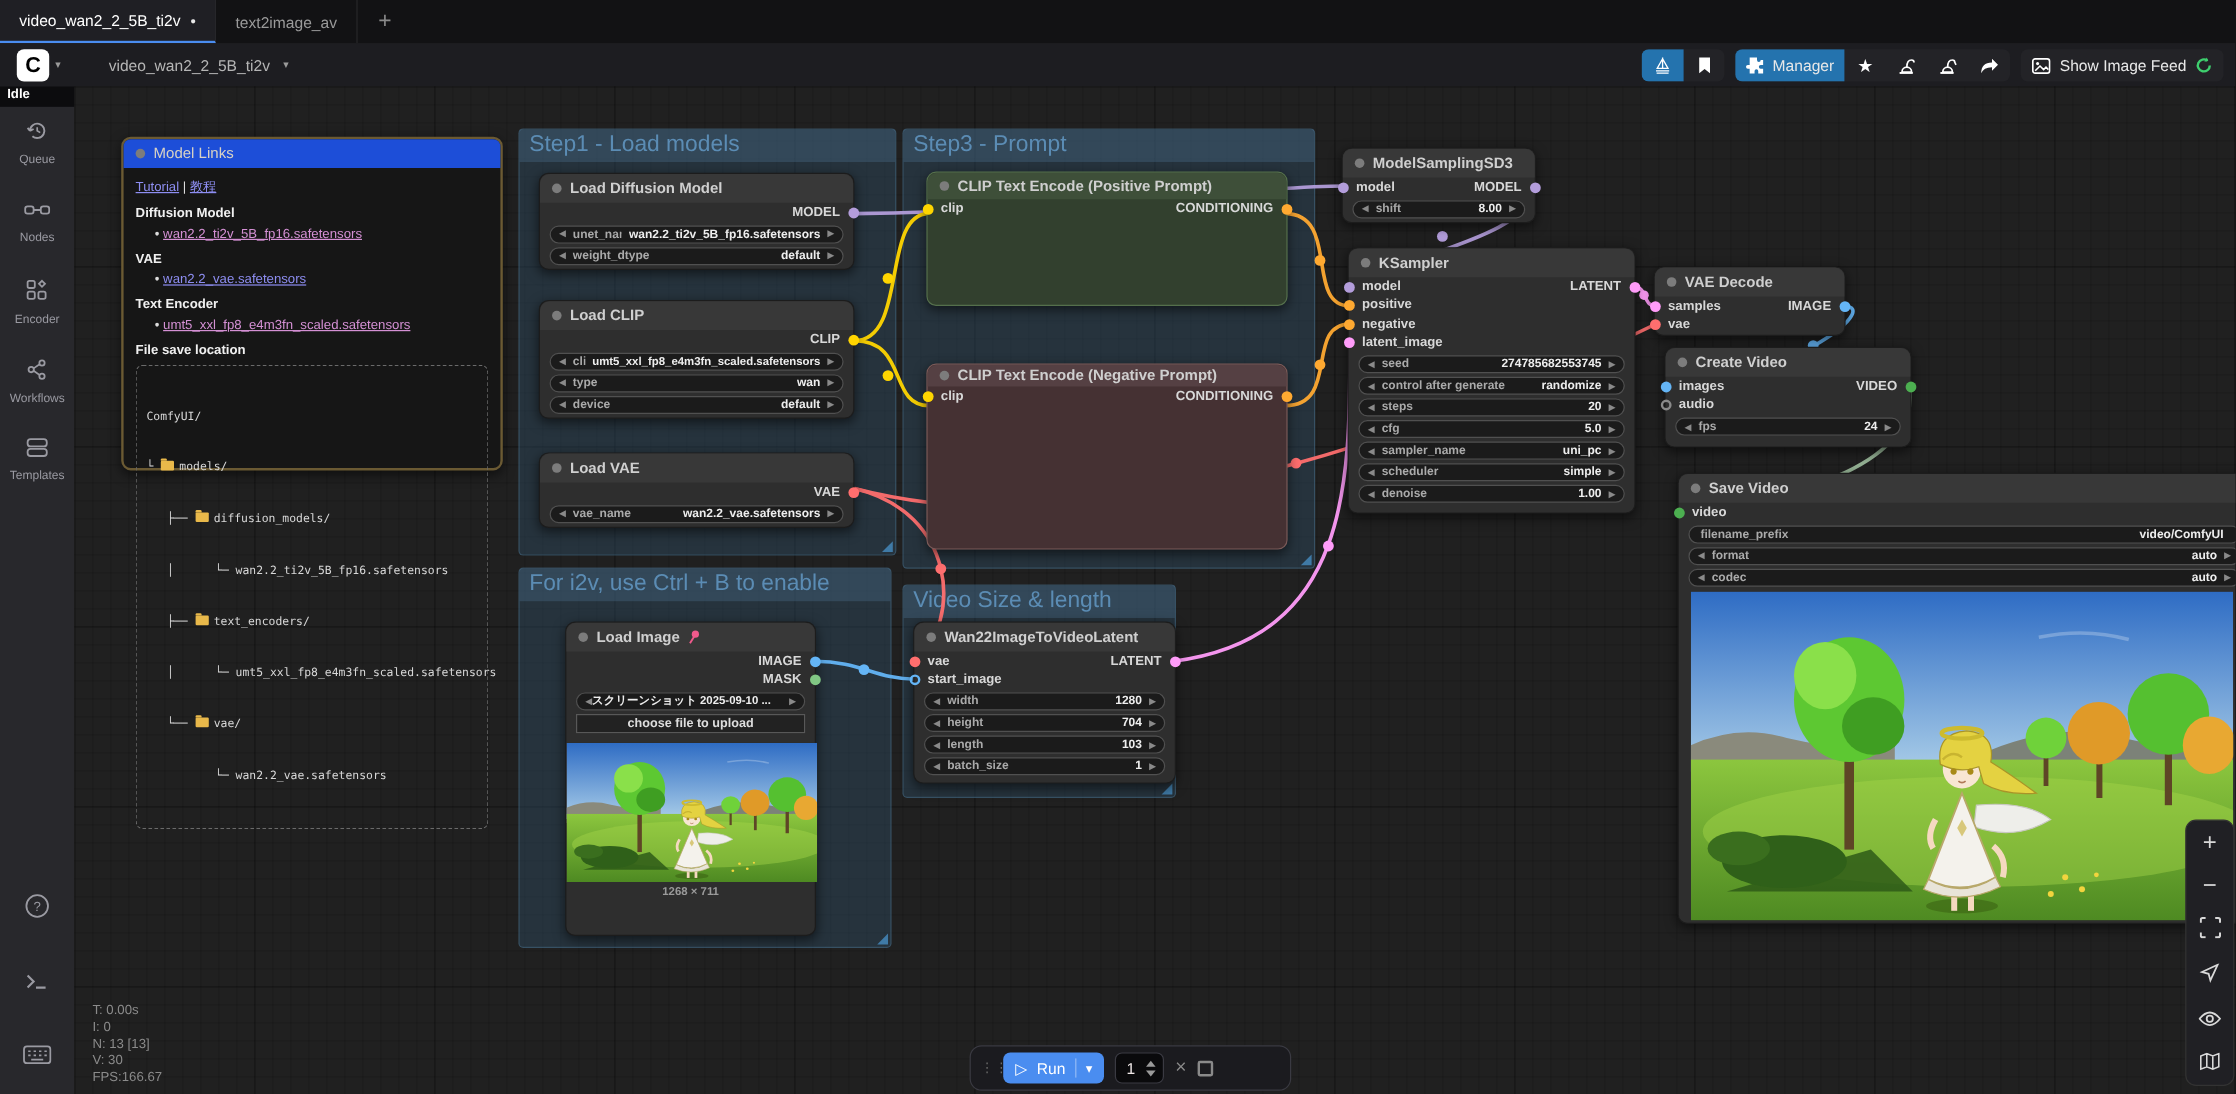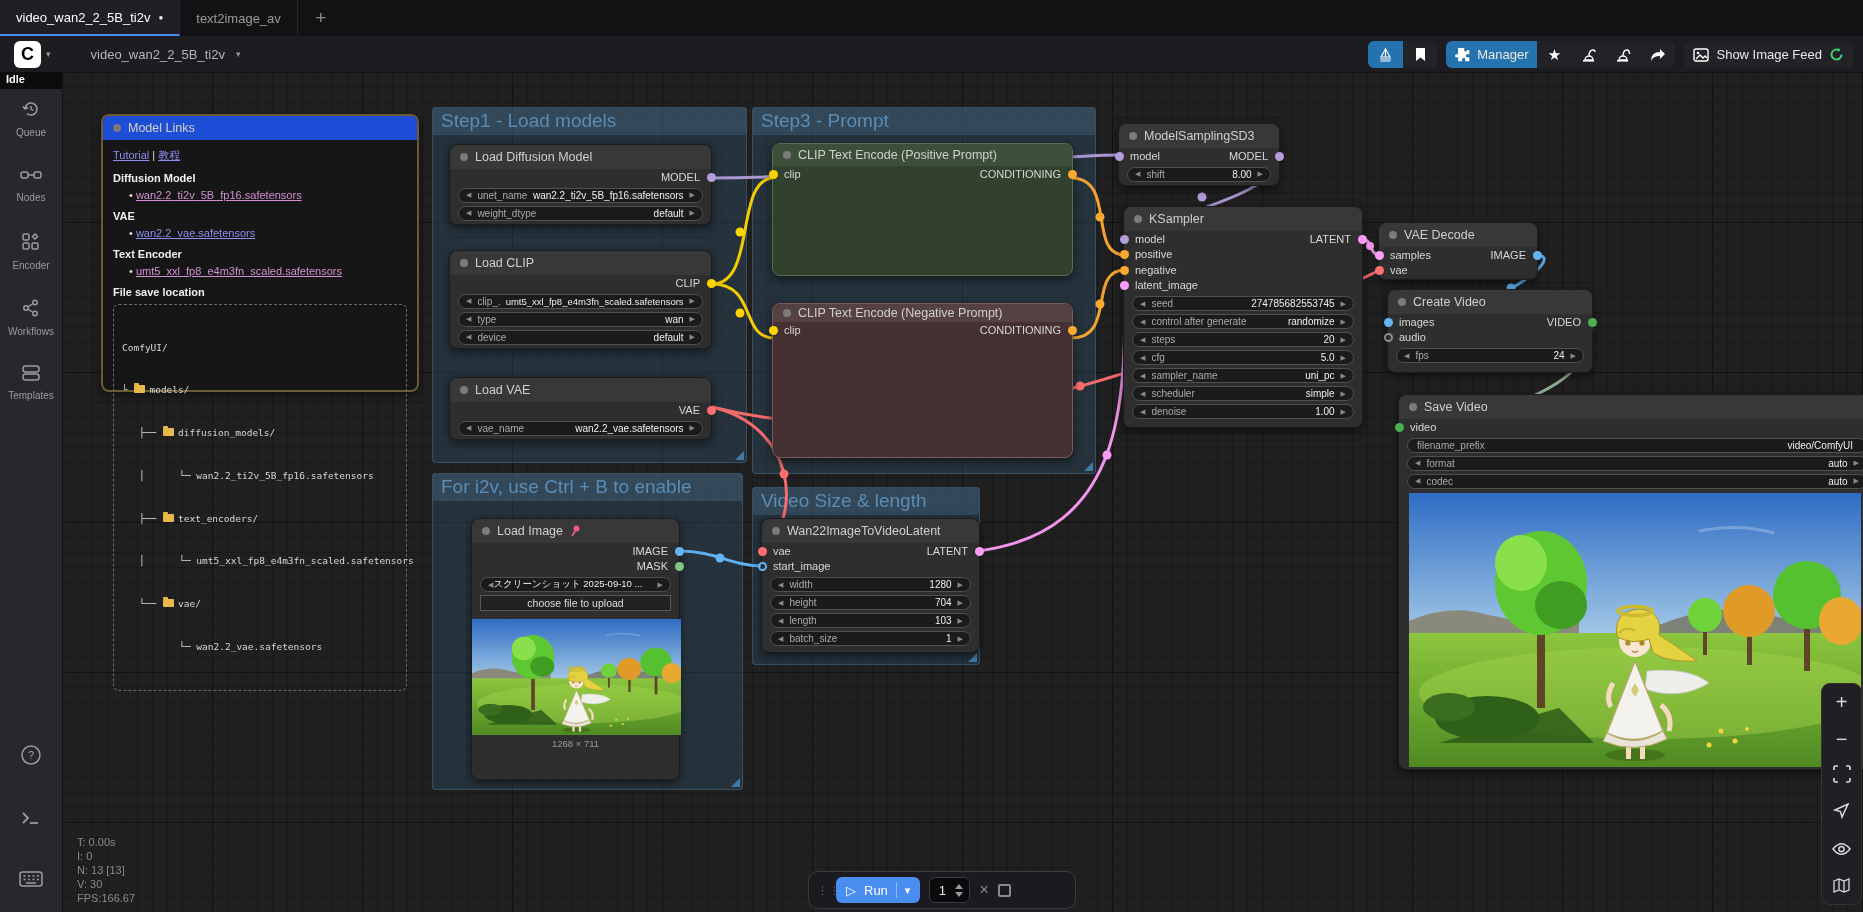--- a/index.html
+++ b/index.html
@@ -44,21 +44,21 @@
       linear-gradient(90deg, rgba(0,0,0,.18) 1px, transparent 1px);
     background-size:150px 150px, 150px 150px, 15px 15px, 15px 15px; }
 
   .group { position:absolute; background:rgba(47,79,105,.40); border:1px solid rgba(90,140,176,.35); border-radius:4px; }
   .group .gheader { height:27px; background:rgba(84,124,156,.30); padding:2px 8px; }
   .group .gtitle { font-size:19px; color:#5b8cb4; }
   .group::after { content:""; position:absolute; right:2px; bottom:2px; border-left:9px solid transparent; border-bottom:9px solid #3f7aa6; }
 
   svg.wires { position:absolute; left:0; top:0; pointer-events:none; }
 
-  .node { position:absolute; background:#2e2e2e; border:1px solid #1c1c1c; border-radius:8px; box-shadow:0 3px 10px rgba(0,0,0,.55); }
+  .node { position:absolute; background:#2e2e2e; border:1px solid #1c1c1c; border-radius:8px; box-shadow:0 3px 10px rgba(0,0,0,.55);font-weight:bold; }
   .ntitle { height:24px; display:flex; align-items:center; gap:7px; padding:0 10px; font-size:12.5px; color:#cfcfcf; background:#383838; border-radius:8px 8px 0 0; }
   .tdot { width:8px; height:8px; border-radius:50%; background:#7c7c7c; flex:none; }
   .prow { position:relative; height:15.5px; display:flex; align-items:center; justify-content:space-between; padding:0 11px; font-size:11px; color:#d8d8d8; }
   .pd { position:absolute; top:3.5px; width:9px; height:9px; border-radius:50%; }
   .pd.in { left:-4.5px; } .pd.out { right:-4.5px; }
   .pd.ring { background:transparent !important; border:2.5px solid #8a8a8a; }
   .pd.ring-blue { background:transparent !important; border:2.5px solid #64b5f6; }
   .c-model{background:#b39ddb} .c-clip{background:#ffd500} .c-vae{background:#ff6e6e}
   .c-cond{background:#ffa931} .c-latent{background:#ff9cf9} .c-image{background:#64b5f6}
   .c-mask{background:#81c784} .c-video{background:#4caf50}
@@ -451,21 +451,21 @@
           <span class="pd out c-vae"></span>
         </div>
       <div class="widget">
           <span class="wa l"></span>
           <span class="wl">vae_name</span>
           <span class="wv">wan2.2_vae.safetensors</span>
           <span class="wa r"></span>
         </div>
     </div>
 
-    <div class="node green" style="left:710px;top:71px;width:301px;height:133px">
+    <div class="node green" style="left:710px;top:71px;width:301px;height:112px">
       <div class="ntitle" style="height:22px">
           <span class="tdot"></span>
           <span>CLIP Text Encode (Positive Prompt)</span>
         </div>
       <div class="prow">
           <span style="display:flex;align-items:center">
             <span class="pd in c-clip"></span>
             <span>clip</span>
           </span>
           <span>CONDITIONING</span>

